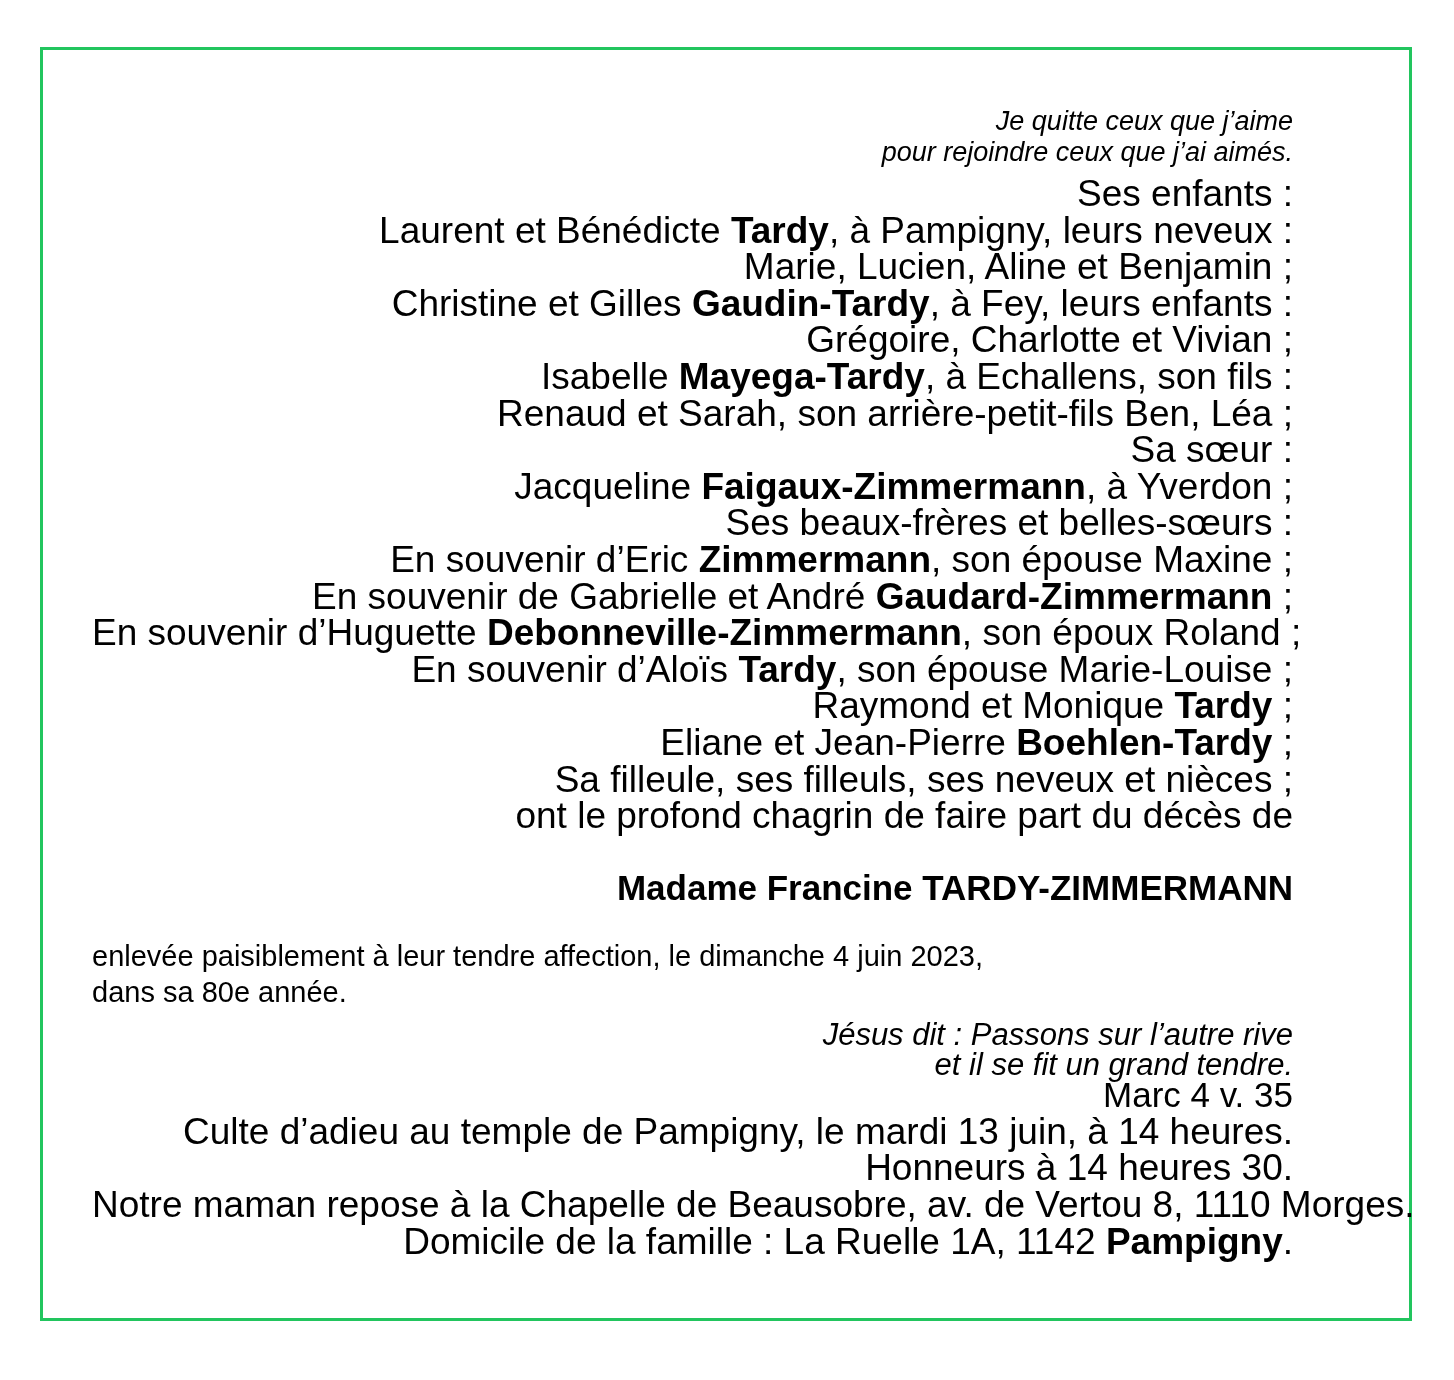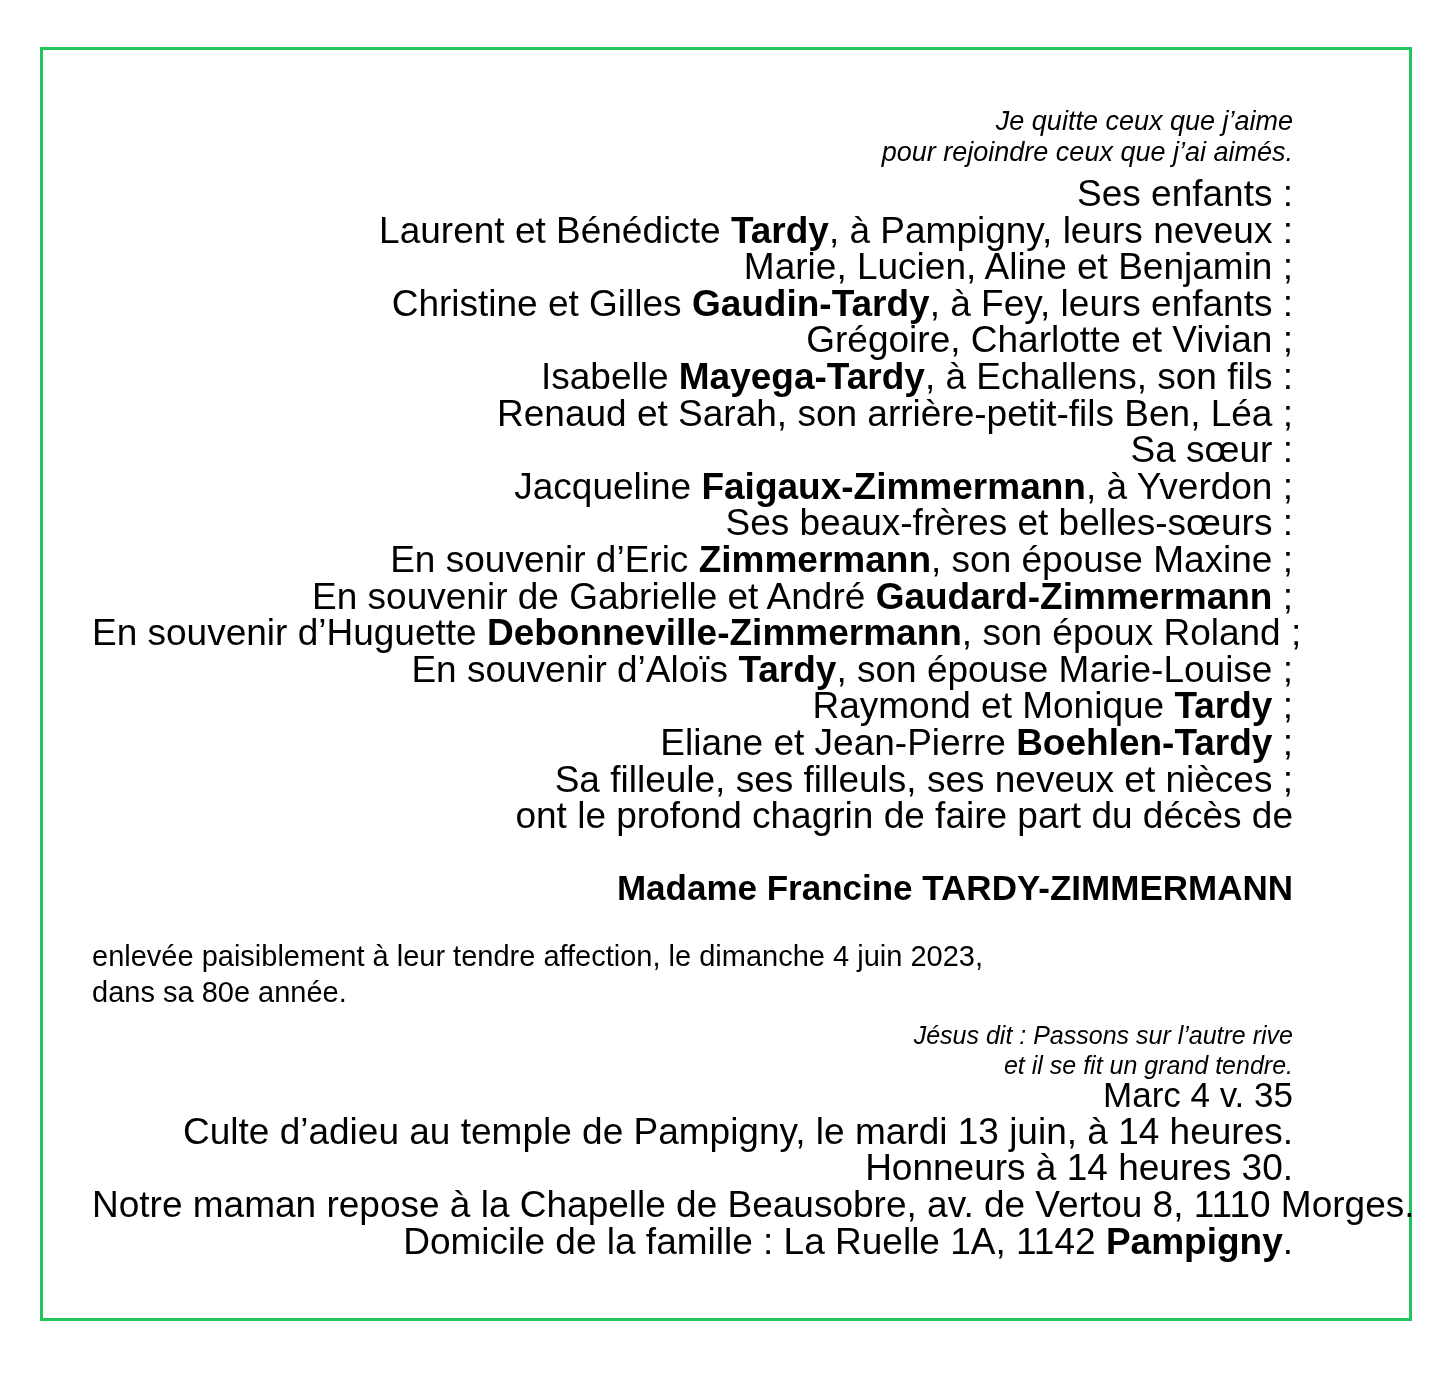--- a/index.html
+++ b/index.html
@@ -69,21 +69,21 @@
   }
   .death-notice .line {
     font-size: 29px;
     line-height: 36.6px;
     white-space: nowrap;
   }
   .scripture {
     margin-top: 9px;
     text-align: right;
     font-style: italic;
-    font-size: 25px;
+    font-size: 31px;
     line-height: 30px;
     white-space: nowrap;
   }
   .scripture-ref {
     text-align: right;
     font-style: normal;
     font-size: 35px;
     line-height: 29px;
     white-space: nowrap;
   }

